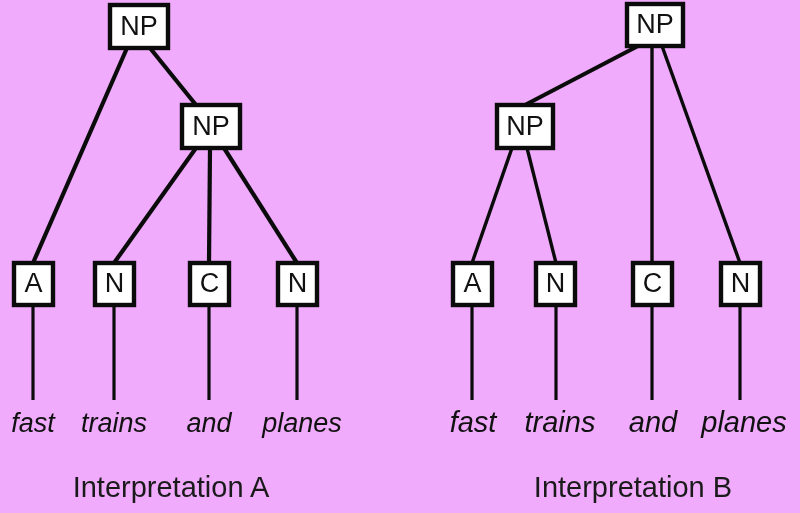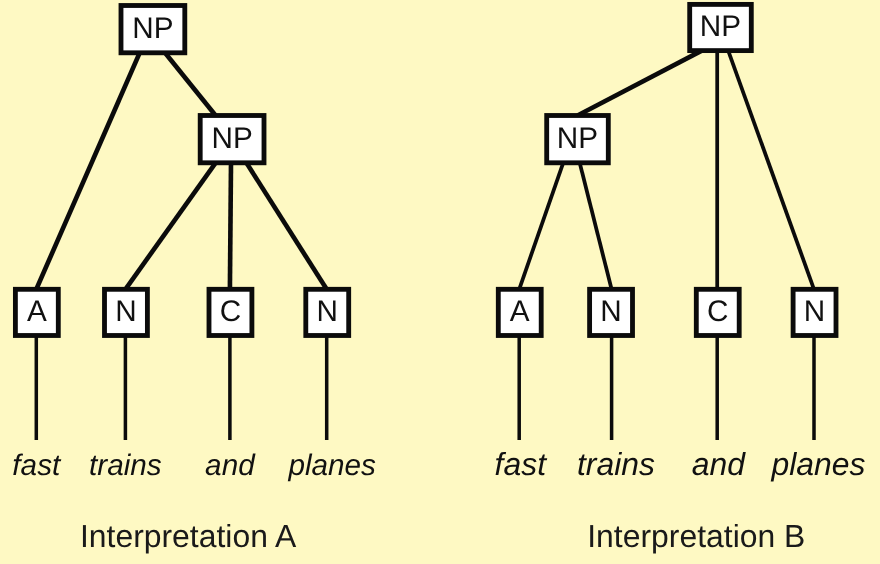--- a/index.html
+++ b/index.html
@@ -4,21 +4,21 @@
 <style>
   html, body {
     margin: 0;
     padding: 0;
     background: #ffffff;
   }
   #canvas {
     position: relative;
     width: 800px;
     height: 513px;
-    background: #fef9c3;
+    background: #f0abfc;
     overflow: hidden;
     font-family: "Liberation Sans", sans-serif;
   }
   svg.tree-layer {
     position: absolute;
     left: 0;
     top: 0;
     width: 800px;
     height: 513px;
   }

